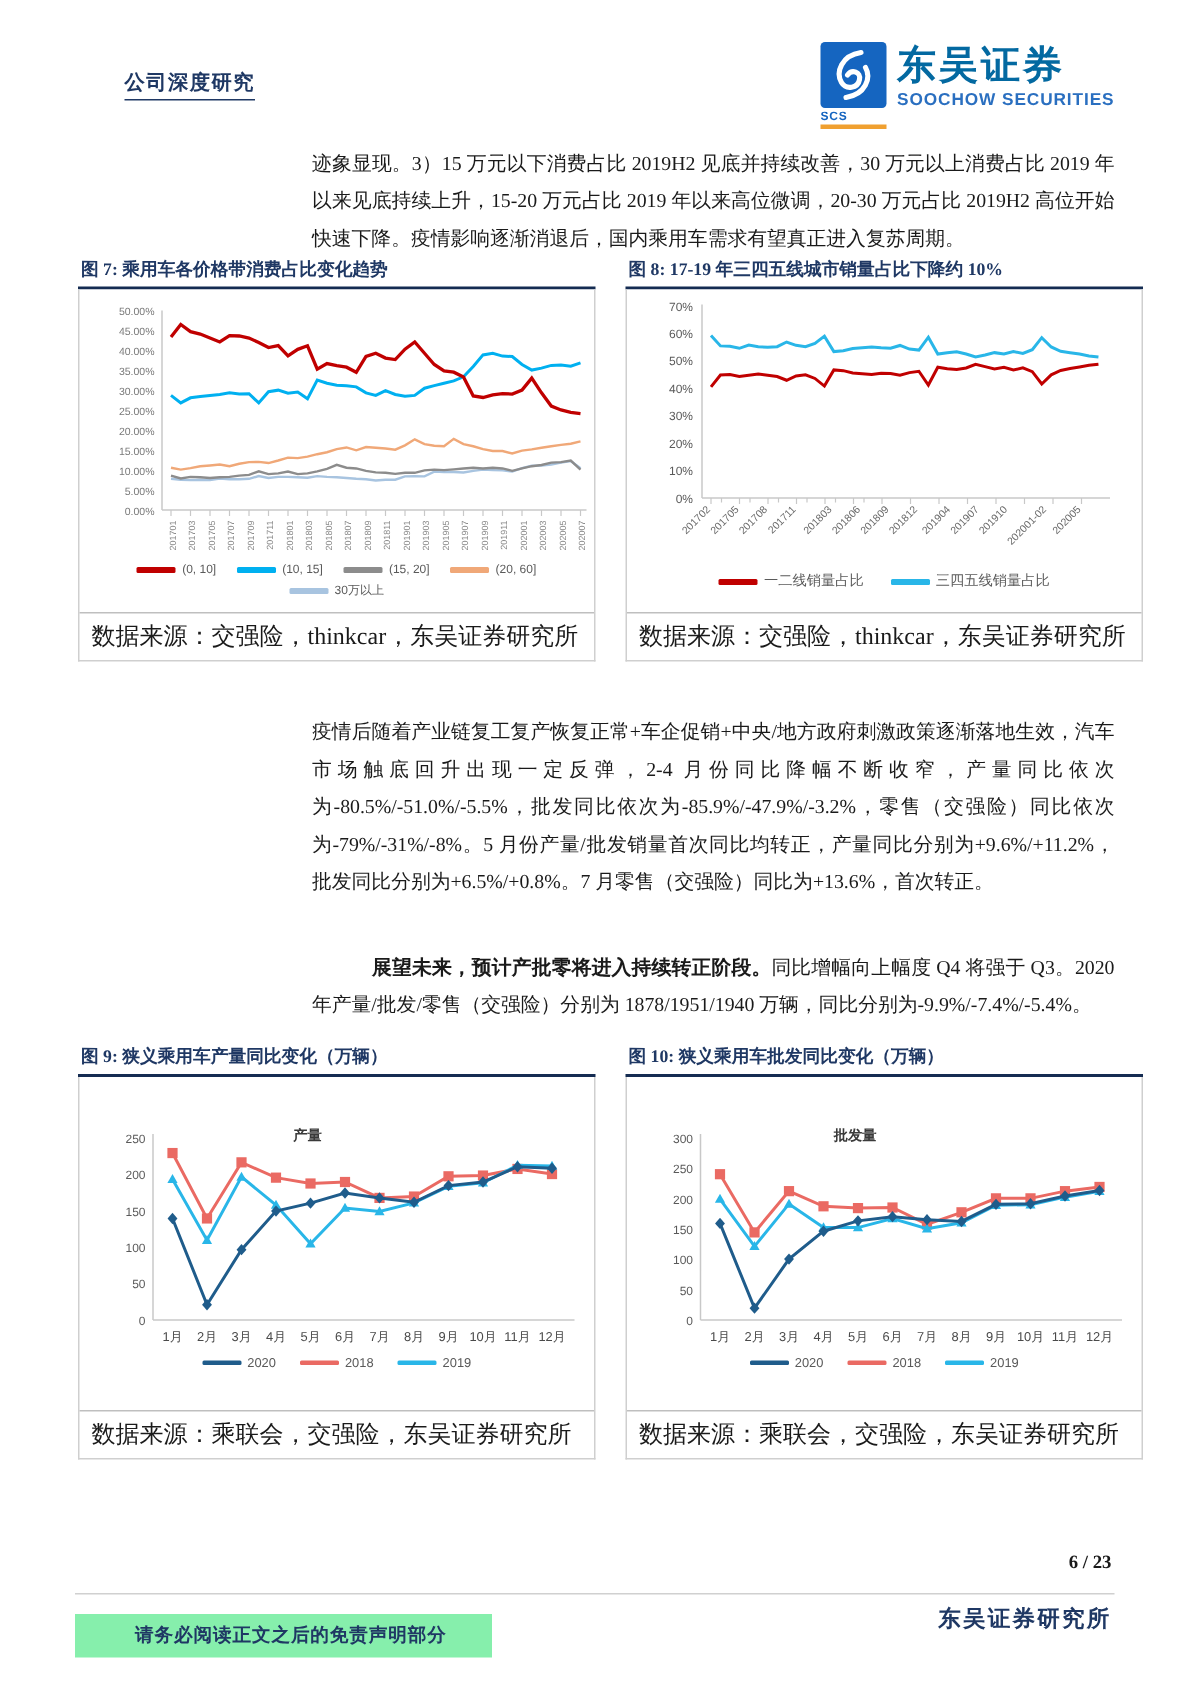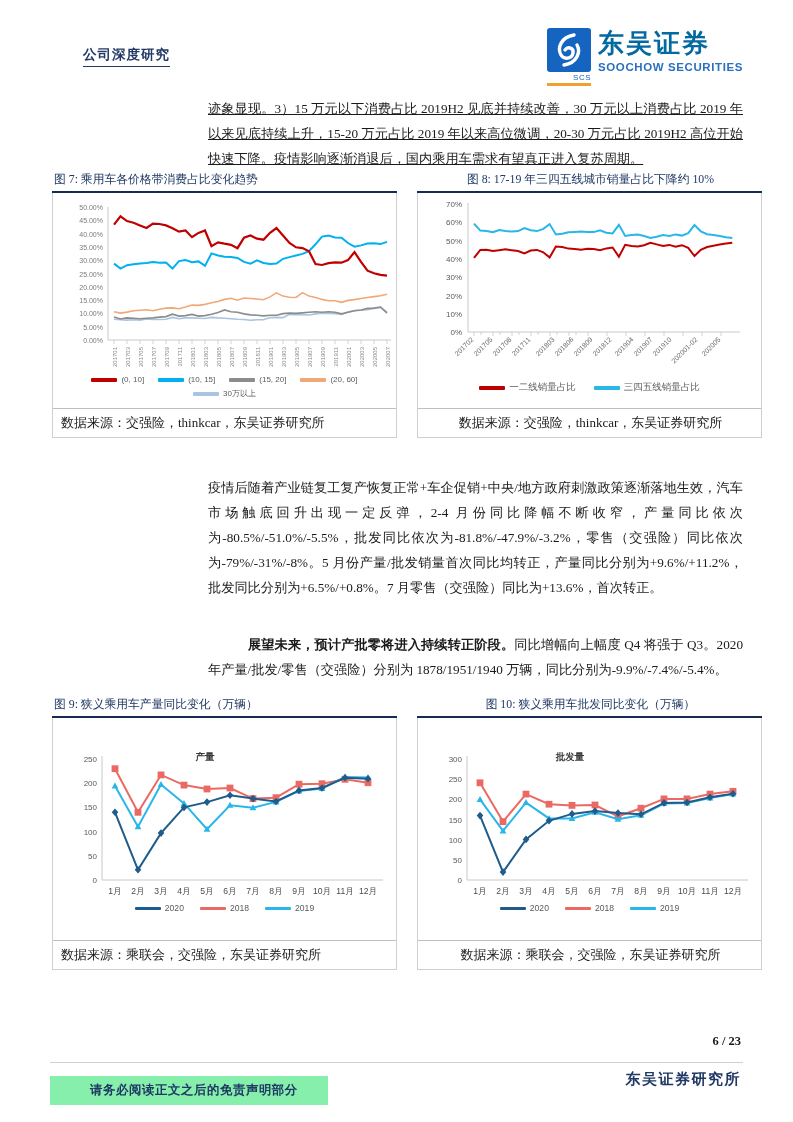--- a/index.html
+++ b/index.html
@@ -15,22 +15,22 @@
   .hdr-title{
     position:absolute;left:55px;top:46px;font-size:13.5px;font-weight:bold;
     color:#1f3864;border-bottom:1.2px solid #1f3864;padding-bottom:2px;
     letter-spacing:1px;
     margin-left:28px;
   }
   .logo{position:absolute;right:50px;top:28px;display:flex;align-items:flex-start;gap:7px;}
   .logo-mark{width:44px;height:44px;background:#1565c0;border-radius:3px;position:relative;}
   .logo-mark svg{position:absolute;left:0;top:0;}
   .logo-scs{
-    position:absolute;left:0;top:45px;width:44px;text-align:right;
-    font-family:"Liberation Sans",sans-serif;font-size:8px;font-weight:normal;
+    position:absolute;left:0;top:45px;width:44px;text-align:left;
+    font-family:"Liberation Sans",sans-serif;font-size:8px;font-weight:bold;
     color:#1565c0;letter-spacing:.5px;
   }
   .logo-scs-bar{position:absolute;left:0;top:55px;width:44px;height:2.5px;background:#f0a030;}
   .logo-txt-cn{
     font-family:"Liberation Sans",sans-serif;font-size:26px;font-weight:bold;
     color:#0369a1;letter-spacing:2px;line-height:30px;
   }
   .logo-txt-en{
     font-family:"Liberation Sans",sans-serif;font-size:11.5px;font-weight:bold;
     color:#2a6fc0;letter-spacing:.6px;margin-top:3px;
@@ -39,33 +39,33 @@
   
   .para{
     position:absolute;left:208px;right:50px;
     font-size:13.2px;line-height:25px;text-align:justify;color:#1a1a1a;
   }
 
   
   .figrow{position:absolute;left:52px;right:50px;}
   .fig{position:absolute;top:0;width:345px;}
   .fig.left{left:0;}
-  .fig.right{left:365px;text-align:center;}
+  .fig.right{left:365px;}
   .fig-title{
-    font-size:11.8px;font-weight:normal;color:#1f3864;
+    font-size:11.8px;font-weight:bold;color:#1f3864;
     padding:0 0 3px 2px;white-space:nowrap;
   }
   .fig-rule{height:2.4px;background:#152c52;}
   .fig-box{
     border-left:1px solid #cfcfcf;border-right:1px solid #cfcfcf;
     border-bottom:1px solid #cfcfcf;background:#fff;
   }
   .fig-canvas{position:relative;width:100%;}
   .fig-src{
-    border-top:1px solid #bfbfbf;font-size:13px;color:#1a1a1a;
+    border-top:1px solid #bfbfbf;font-size:16px;color:#1a1a1a;
     padding:5px 6px 5px 8px;white-space:nowrap;
   }
   .legend{
     position:absolute;left:0;right:0;display:flex;flex-wrap:wrap;
     justify-content:center;gap:4px 14px;
     font-family:"Liberation Sans",sans-serif;font-size:8px;color:#5a5a5a;
   }
   .lg{display:flex;align-items:center;gap:4px;white-space:nowrap;}
   .lg-swatch{width:26px;height:2.6px;border-radius:1px;display:inline-block;}
 
@@ -102,21 +102,21 @@
         <div class="logo-scs">SCS</div>
         <div class="logo-scs-bar"></div>
       </div>
       <div>
         <div class="logo-txt-cn">东吴证券</div>
         <div class="logo-txt-en">SOOCHOW SECURITIES</div>
       </div>
     </div>
   </div>
 
-  <div class="para" style="top:96px;text-decoration:underline;">
+  <div class="para" style="top:96px;">
     <span>迹象显现。3）15 万元以下消费占比 2019H2 见底并持续改善，30 万元以上消费占比 2019 年以来见底持续上升，15-20 万元占比 2019 年以来高位微调，20-30 万元占比 2019H2 高位开始快速下降。疫情影响逐渐消退后，国内乘用车需求有望真正进入复苏周期。</span>
   </div>
 
   <div class="figrow" style="top:172px;">
 
     <div class="fig left">
       <div class="fig-title">图 7:  乘用车各价格带消费占比变化趋势</div>
       <div class="fig-rule"></div>
       <div class="fig-box">
         <div class="fig-canvas" style="height:215px;text-align:center;">
@@ -295,21 +295,21 @@
               <span>三四五线销量占比</span>
             </span>
           </div>
         </div>
         <div class="fig-src">数据来源：交强险，thinkcar，东吴证券研究所</div>
       </div>
     </div>
   </div>
 
   <div class="para" style="top:475px;">
-    <div style="text-align:justify;">疫情后随着产业链复工复产恢复正常+车企促销+中央/地方政府刺激政策逐渐落地生效，汽车市场触底回升出现一定反弹，2-4 月份同比降幅不断收窄，产量同比依次为-80.5%/-51.0%/-5.5%，批发同比依次为-81.8%/-47.9%/-3.2%，零售（交强险）同比依次为-79%/-31%/-8%。5 月份产量/批发销量首次同比均转正，产量同比分别为+9.6%/+11.2%，批发同比分别为+6.5%/+0.8%。7 月零售（交强险）同比为+13.6%，首次转正。</div>
+    <div style="text-align:justify;">疫情后随着产业链复工复产恢复正常+车企促销+中央/地方政府刺激政策逐渐落地生效，汽车市场触底回升出现一定反弹，2-4 月份同比降幅不断收窄，产量同比依次为-80.5%/-51.0%/-5.5%，批发同比依次为-85.9%/-47.9%/-3.2%，零售（交强险）同比依次为-79%/-31%/-8%。5 月份产量/批发销量首次同比均转正，产量同比分别为+9.6%/+11.2%，批发同比分别为+6.5%/+0.8%。7 月零售（交强险）同比为+13.6%，首次转正。</div>
   </div>
 
   <div class="para" style="top:632px;">
     <span style="font-weight:bold;margin-left:40px;">展望未来，预计产批零将进入持续转正阶段。</span><span>同比增幅向上幅度 Q4 将强于 Q3。2020 年产量/批发/零售（交强险）分别为 1878/1951/1940 万辆，同比分别为-9.9%/-7.4%/-5.4%。</span>
   </div>
 
   <div class="figrow" style="top:697px;">
 
     <div class="fig left">
       <div class="fig-title">图 9:  狭义乘用车产量同比变化（万辆）</div>

